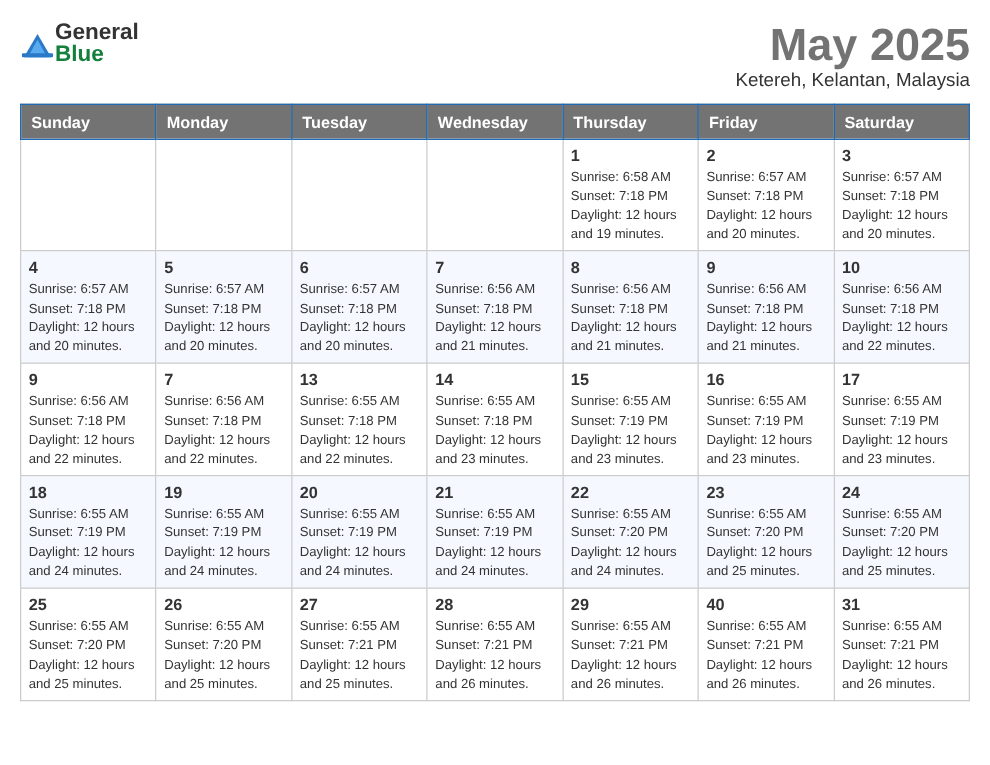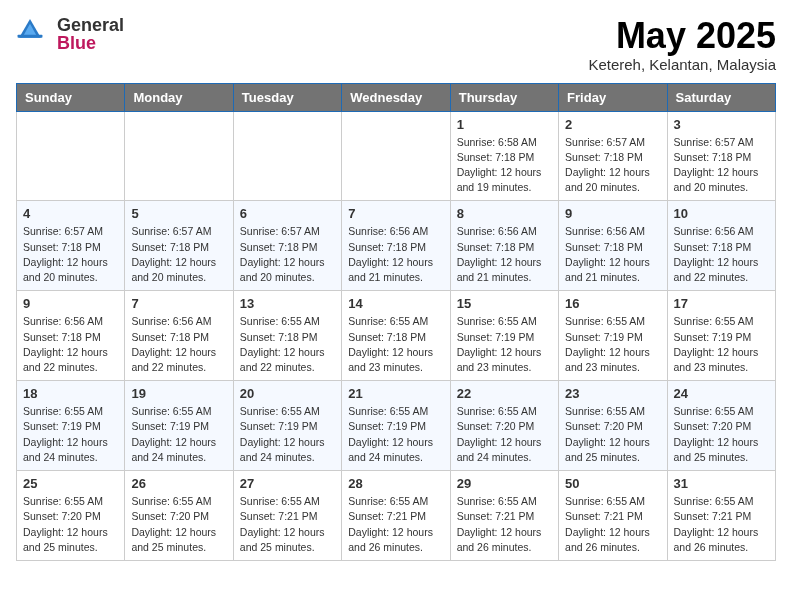--- a/index.html
+++ b/index.html
@@ -11,41 +11,41 @@
       padding: 16px;
     }
     .header {
       display: flex;
       justify-content: space-between;
       align-items: flex-start;
       margin-bottom: 10px;
     }
     .logo {
       display: flex;
-      align-items: flex-start;
-      gap: 13px;
+      align-items: flex-end;
+      gap: 0;
     }
     .logo-text {
       font-size: 18px;
       font-weight: bold;
       line-height: 1;
     }
     .logo-general { color: #333; }
-    .logo-blue { color: #be185d; }
+    .logo-blue { color: #15803d; }
     .logo-icon {
       width: 28px;
       height: 28px;
     }
     .title-block {
       text-align: right;
     }
     .month-title {
       font-size: 36px;
       font-weight: bold;
-      color: #000000;
+      color: #737373;
       line-height: 1.1;
       text-align: right;
     }
     .location-title {
       font-size: 15px;
       color: #333;
     }
     table {
       width: 100%;
       border-collapse: collapse;
@@ -334,21 +334,21 @@
 and 26 minutes.</div>
         </td>
         <td>
           <span class="day-num">29</span>
           <div class="day-info">Sunrise: 6:55 AM
 Sunset: 7:21 PM
 Daylight: 12 hours
 and 26 minutes.</div>
         </td>
         <td>
-          <span class="day-num">50</span>
+          <span class="day-num">40</span>
           <div class="day-info">Sunrise: 6:55 AM
 Sunset: 7:21 PM
 Daylight: 12 hours
 and 26 minutes.</div>
         </td>
         <td>
           <span class="day-num">31</span>
           <div class="day-info">Sunrise: 6:55 AM
 Sunset: 7:21 PM
 Daylight: 12 hours

